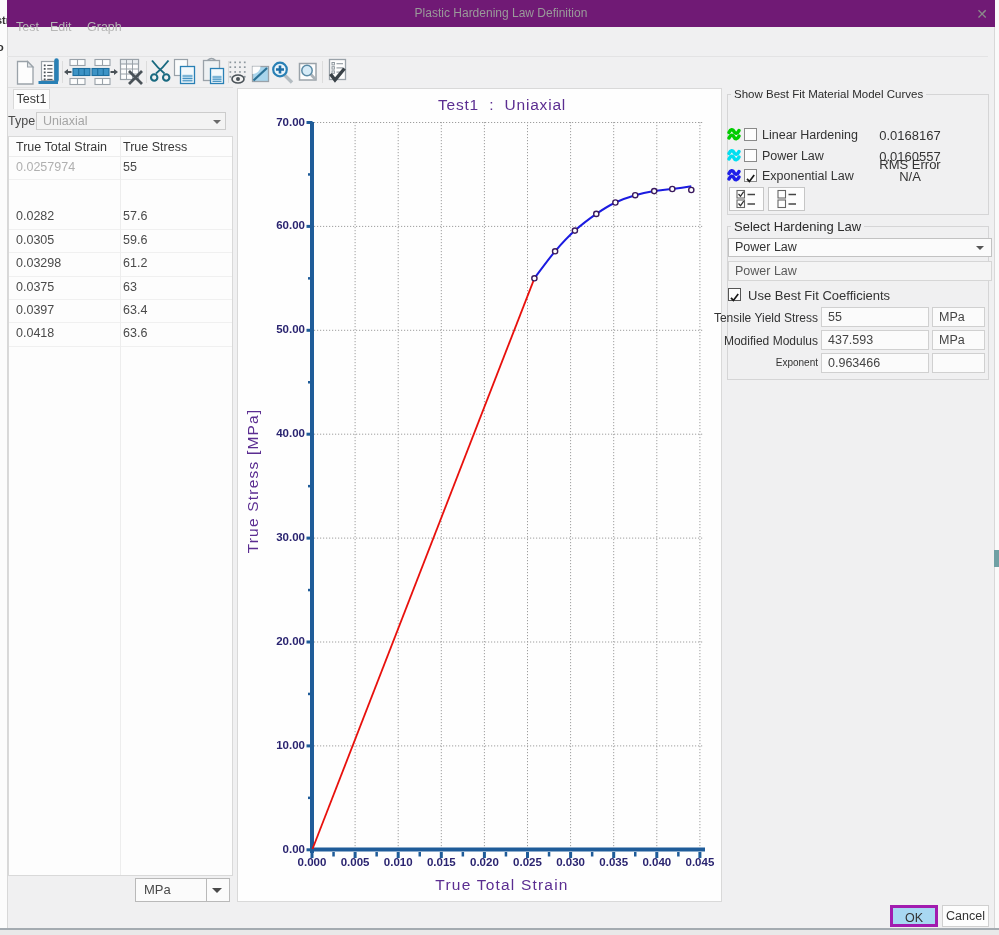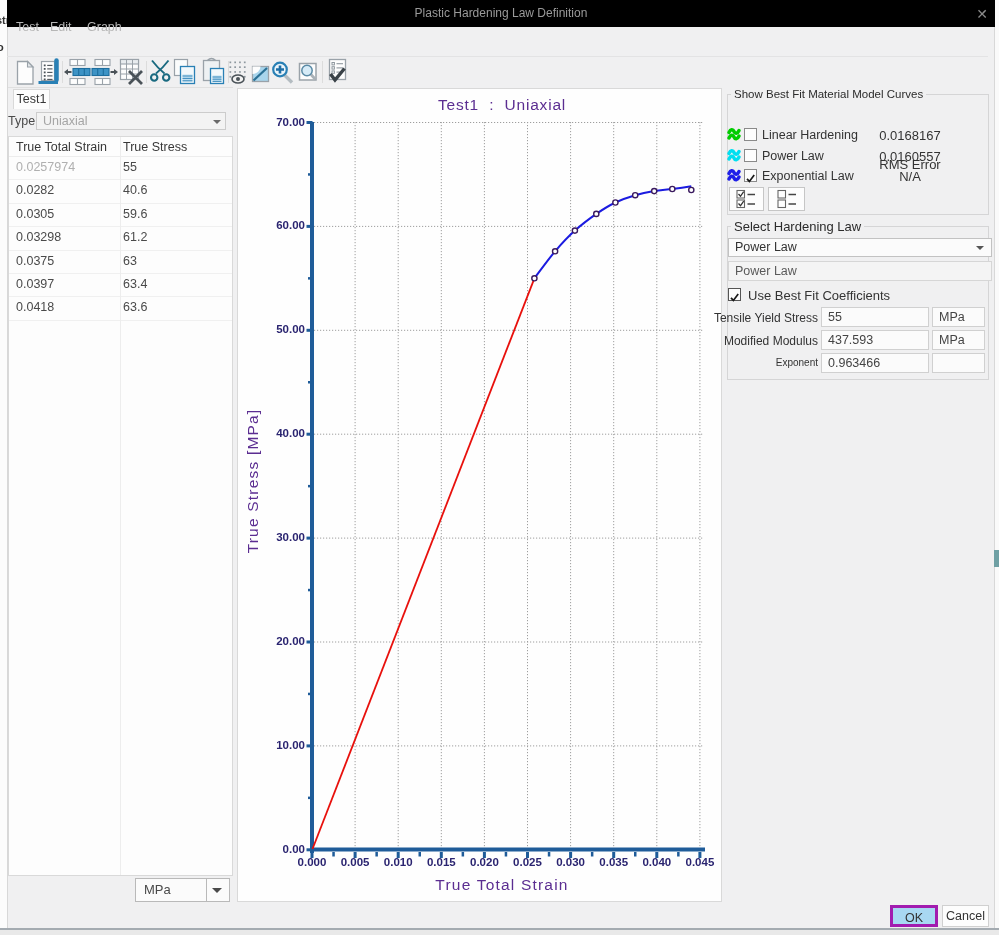--- a/index.html
+++ b/index.html
@@ -1,20 +1,20 @@
 <!DOCTYPE html>
 <html><head>
 <meta charset="utf-8">
 <style>
 * { margin:0; padding:0; box-sizing:border-box; }
 body { width:999px; height:935px; position:relative; overflow:hidden;
   font-family:"Liberation Sans", sans-serif; background:#ffffff; }
 .abs { position:absolute; }
 #dialog { left:7px; top:0; width:988px; height:929px; background:#f0f0f1; border-left:1px solid #d8d8d8; border-right:1px solid #d8d8d8; }
-#titlebar { left:7px; top:0; width:988px; height:27px; background:#000000;
+#titlebar { left:7px; top:0; width:988px; height:27px; background:#701a75;
   color:#9a9a9a; font-size:12px; text-align:center; line-height:27px; }
 #closex { left:974px; top:6px; width:16px; color:#8a8a8a; font-size:14px; text-align:center; }
 .menu { top:20px; color:#b6b6b6; font-size:12.5px; }
 #mline { left:0; top:56px; width:988px; height:1px; background:#e3e3e4; }
 #tline { left:8px; top:87px; width:225px; height:1px; background:#e0e0e0; }
 
 #tab1 { left:13px; top:89px; width:37px; height:20px; background:#fdfdfd;
   border:1px solid #d9d9d9; border-bottom:none; color:#383838; font-size:12.5px;
   text-align:center; line-height:19px; }
 #typelbl { left:8px; top:114px; color:#4a4a4a; font-size:12.5px; }
@@ -184,23 +184,23 @@
 <div class="abs" id="typedd">Uniaxial<div class="arr"></div></div>
 <div class="abs" id="dtable">
   <div class="hdr">
       <span class="c1">True Total Strain</span>
       <span class="c2">True Stress</span>
     </div>
   <div class="row" style="position:relative;">
       <span class="c1 gray">0.0257974</span>
       <span class="c2">55</span>
     </div>
-  <div class="row" style="position:relative;">
+  <div class="row" style="position:relative;margin-top:26px;">
       <span class="c1">0.0282</span>
-      <span class="c2">40.6</span>
+      <span class="c2">57.6</span>
     </div>
   <div class="row" style="position:relative;">
       <span class="c1">0.0305</span>
       <span class="c2">59.6</span>
     </div>
   <div class="row" style="position:relative;">
       <span class="c1">0.03298</span>
       <span class="c2">61.2</span>
     </div>
   <div class="row" style="position:relative;">

